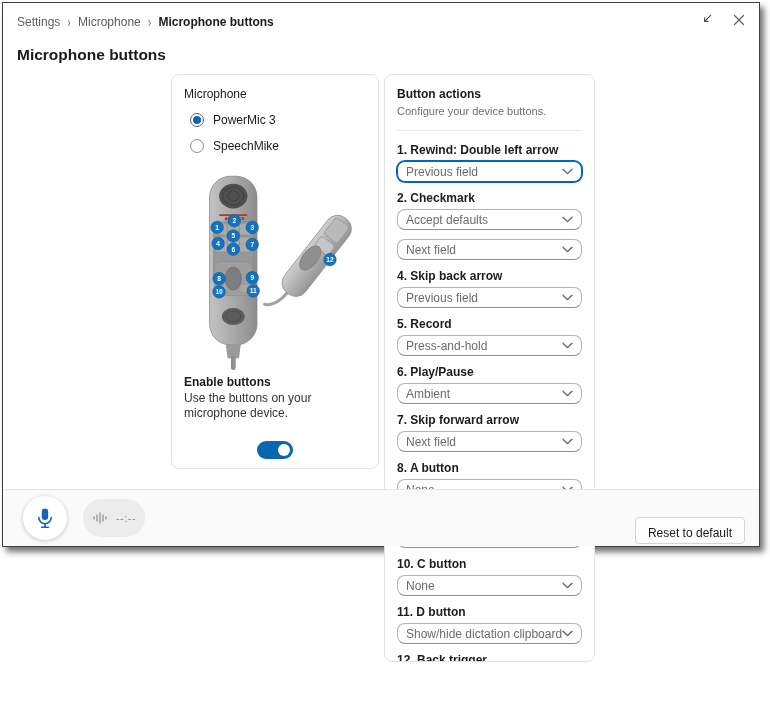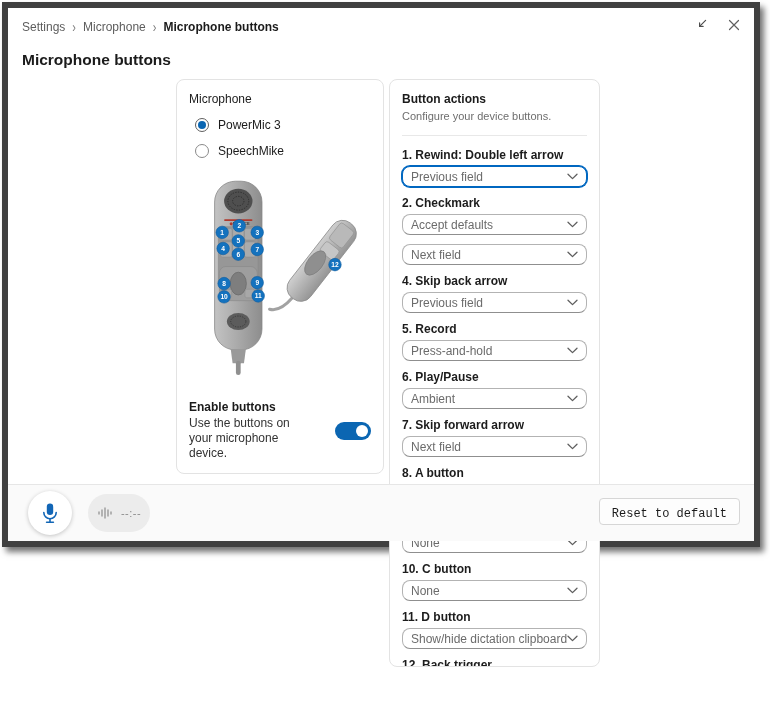--- a/index.html
+++ b/index.html
@@ -1,20 +1,20 @@
 <!DOCTYPE html>
 <html><head>
 <meta charset="utf-8">
 <style>
   * { margin:0; padding:0; box-sizing:border-box; }
   html,body { width:770px; height:722px; background:#fff; font-family:"Liberation Sans", sans-serif; overflow:hidden; }
 
   .window {
     position:absolute; left:2px; top:2px; width:758px; height:545px;
-    background:#fff; border:6px solid #404040;
+    background:#fff; border:1px solid #404040;
     box-shadow:4px 5px 6px rgba(0,0,0,0.55);
   }
 
   
   .breadcrumb { position:absolute; left:14px; top:12px; display:flex; align-items:center; gap:7px; font-size:12px; color:#5d5d5d; }
   .crumb { cursor:default; }
   .crumb.current { color:#1b1b1b; font-weight:700; }
   .crumb-sep { color:#7a7a7a; font-size:11px; transform:scaleY(1.25); }
   .win-controls { position:absolute; right:14px; top:10px; display:flex; align-items:center; gap:20px; }
   .win-controls svg { display:block; }
@@ -30,21 +30,21 @@
   .group-label { font-size:12px; color:#1b1b1b; margin-bottom:8px; }
   .radio-row { display:flex; align-items:center; gap:9px; padding:4px 0 4px 6px; margin-bottom:4px; cursor:pointer; }
   .radio-dot { width:14px; height:14px; border-radius:50%; border:1px solid #8a8a8a; background:#fff; position:relative; flex:0 0 auto; }
   .radio-row.selected .radio-dot { border-color:#5f5f5f; }
   .radio-row.selected .radio-dot::after { content:""; position:absolute; left:2px; top:2px; width:8px; height:8px; border-radius:50%; background:#0b66b2; }
   .radio-label { font-size:12px; color:#1b1b1b; }
 
   .device-figure { margin:6px 0 0 0; flex:1 1 auto; display:flex; justify-content:center; }
   .device-figure svg { display:block; }
 
-  .enable-row { margin-top:auto; display:flex; align-items:center; gap:20px; }
+  .enable-row { margin-top:auto; display:flex; align-items:center; gap:20px;flex-direction:column; }
   .enable-texts { flex:1 1 auto; }
   .enable-title { font-size:12px; font-weight:700; color:#1b1b1b; margin-bottom:2px; }
   .enable-desc { font-size:12px; color:#333; line-height:1.25; }
   .toggle { width:36px; height:18px; border-radius:10px; background:#0b66b2; position:relative; flex:0 0 auto; cursor:pointer; }
   .toggle .knob { position:absolute; right:3px; top:3px; width:12px; height:12px; border-radius:50%; background:#fff; }
 
   
   .rp-title { font-size:12px; font-weight:700; color:#1b1b1b; }
   .rp-sub { font-size:11px; color:#6e6e6e; margin-top:4px; }
   .rp-divider { border:none; border-top:1px solid #e8e8e8; margin:13px 0 12px; }
@@ -60,22 +60,22 @@
   .dropdown-value { font-size:12px; color:#6b6b6b; white-space:nowrap; overflow:hidden; }
   .dropdown .chev { flex:0 0 auto; }
 
   
   .footer { position:absolute; left:0; bottom:0; width:100%; height:57px; background:#fafafa; border-top:1px solid #e6e6e6; }
   .mic-button { position:absolute; left:20px; top:6px; width:44px; height:44px; border-radius:50%; background:#fff;
     box-shadow:0 1px 4px rgba(0,0,0,0.22); display:flex; align-items:center; justify-content:center; cursor:pointer; }
   .audio-pill { position:absolute; left:80px; top:9px; width:62px; height:38px; border-radius:19px; background:#ececec;
     display:flex; align-items:center; justify-content:center; gap:6px; cursor:pointer; }
   .timer { font-size:11px; color:#8a8a8a; letter-spacing:0.5px; }
-  .reset-button { position:absolute; right:14px; top:13px; height:27px; padding:8px 12px; background:#fdfdfd;
-    border:1px solid #d6d6d6; border-radius:4px; font-size:12px; color:#1b1b1b; font-family:Liberation Mono, monospace; cursor:pointer; }
+  .reset-button { position:absolute; right:14px; top:27px; height:27px; padding:8px 12px; background:#fdfdfd;
+    border:1px solid #d6d6d6; border-radius:4px; font-size:12px; color:#1b1b1b; font-family:Liberation Sans, sans-serif; cursor:pointer; }
 </style>
 </head>
 <body>
 
 <div class="window">
 
   <div class="breadcrumb">
     <span class="crumb">Settings</span>
     <span class="crumb-sep">›</span>
     <span class="crumb">Microphone</span>

